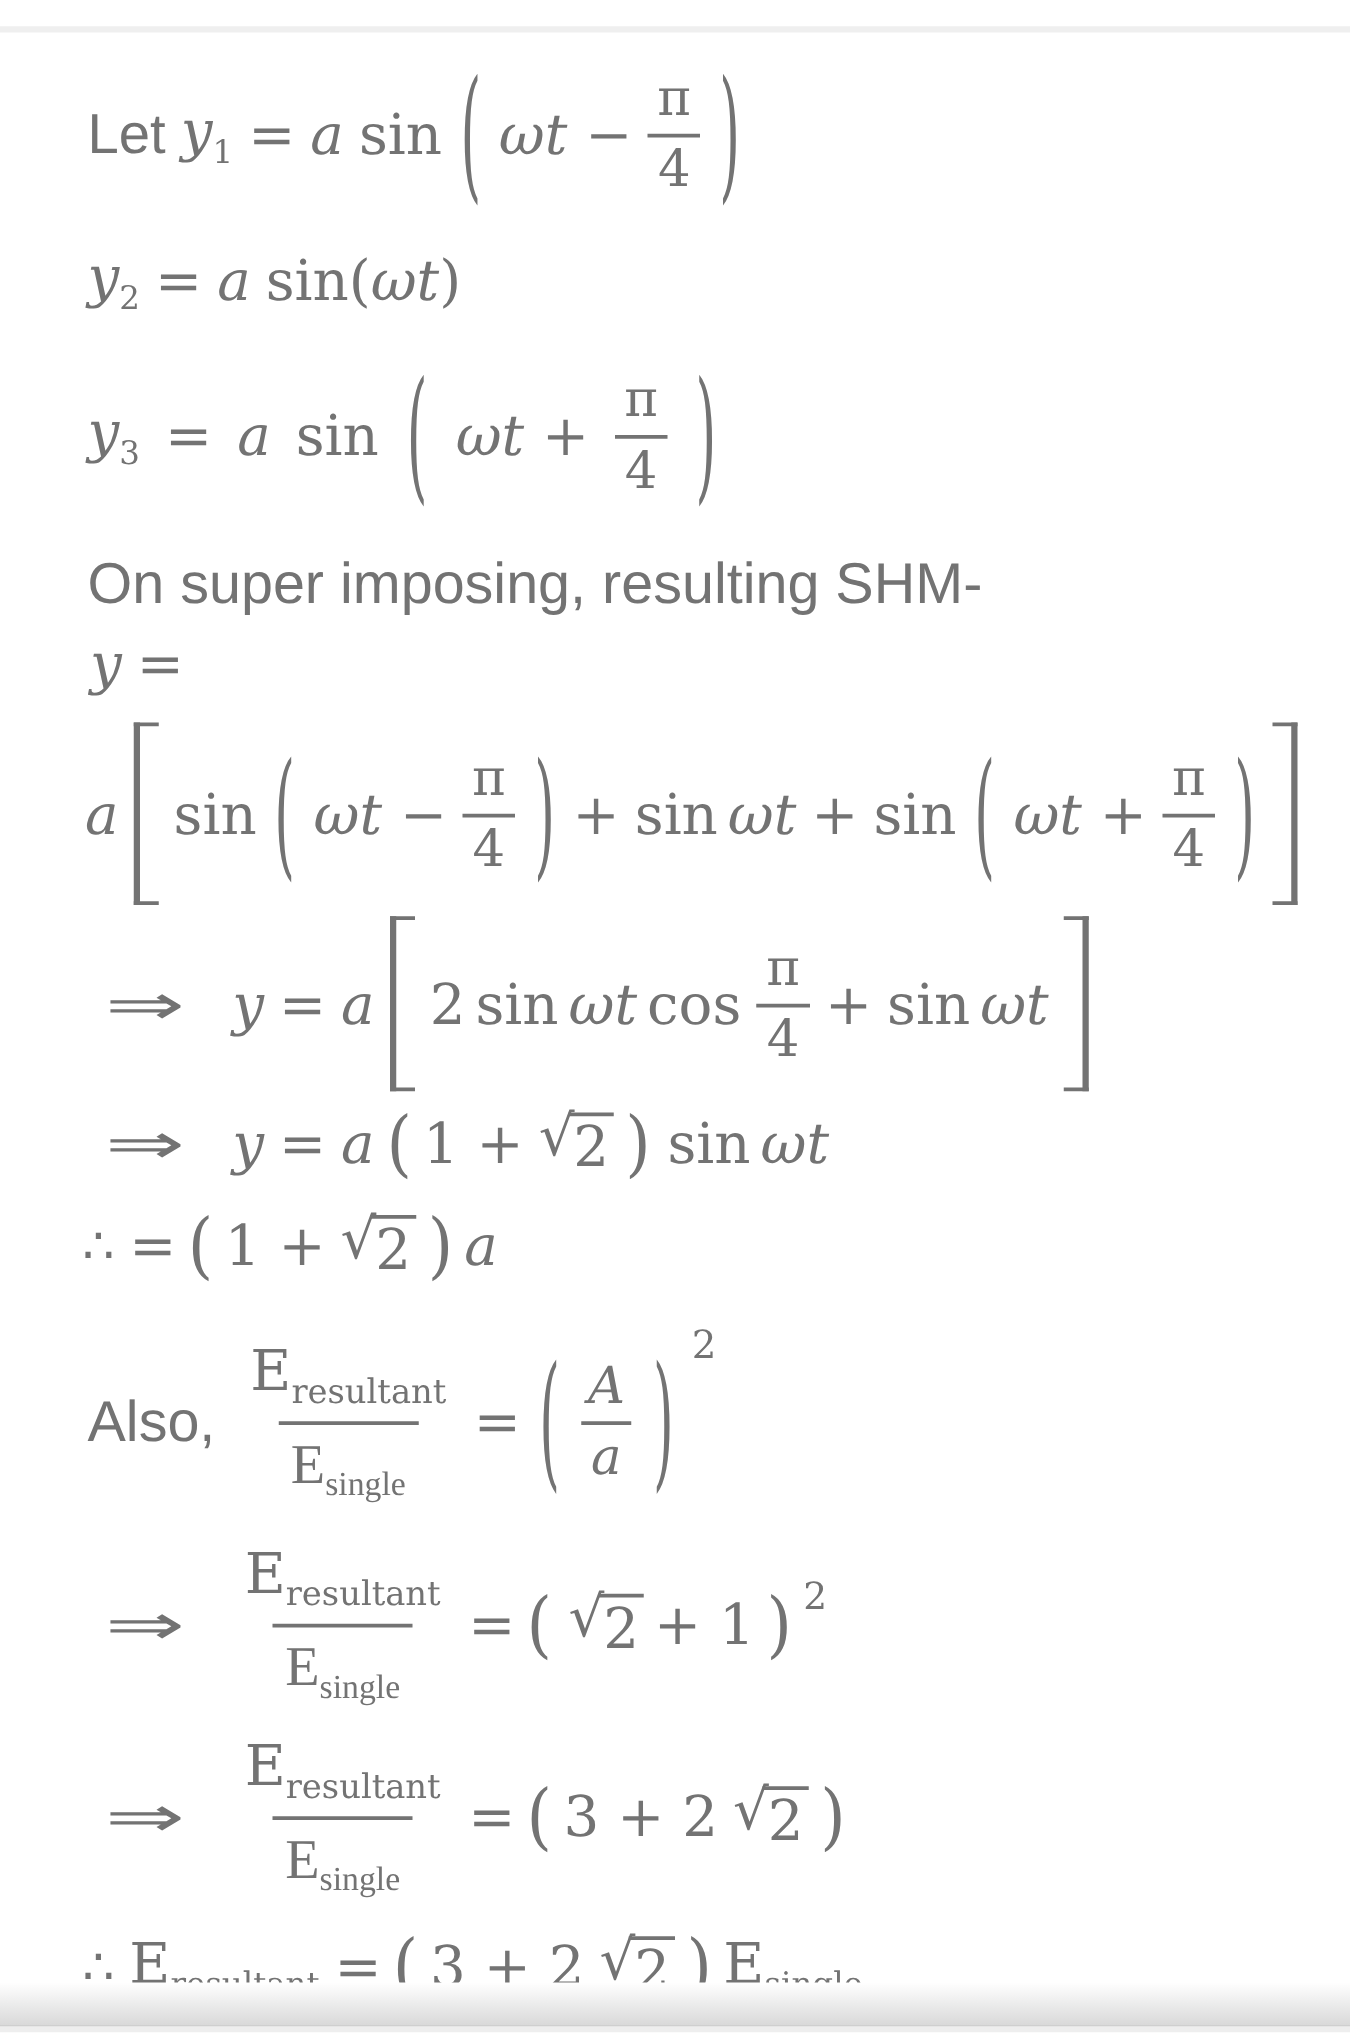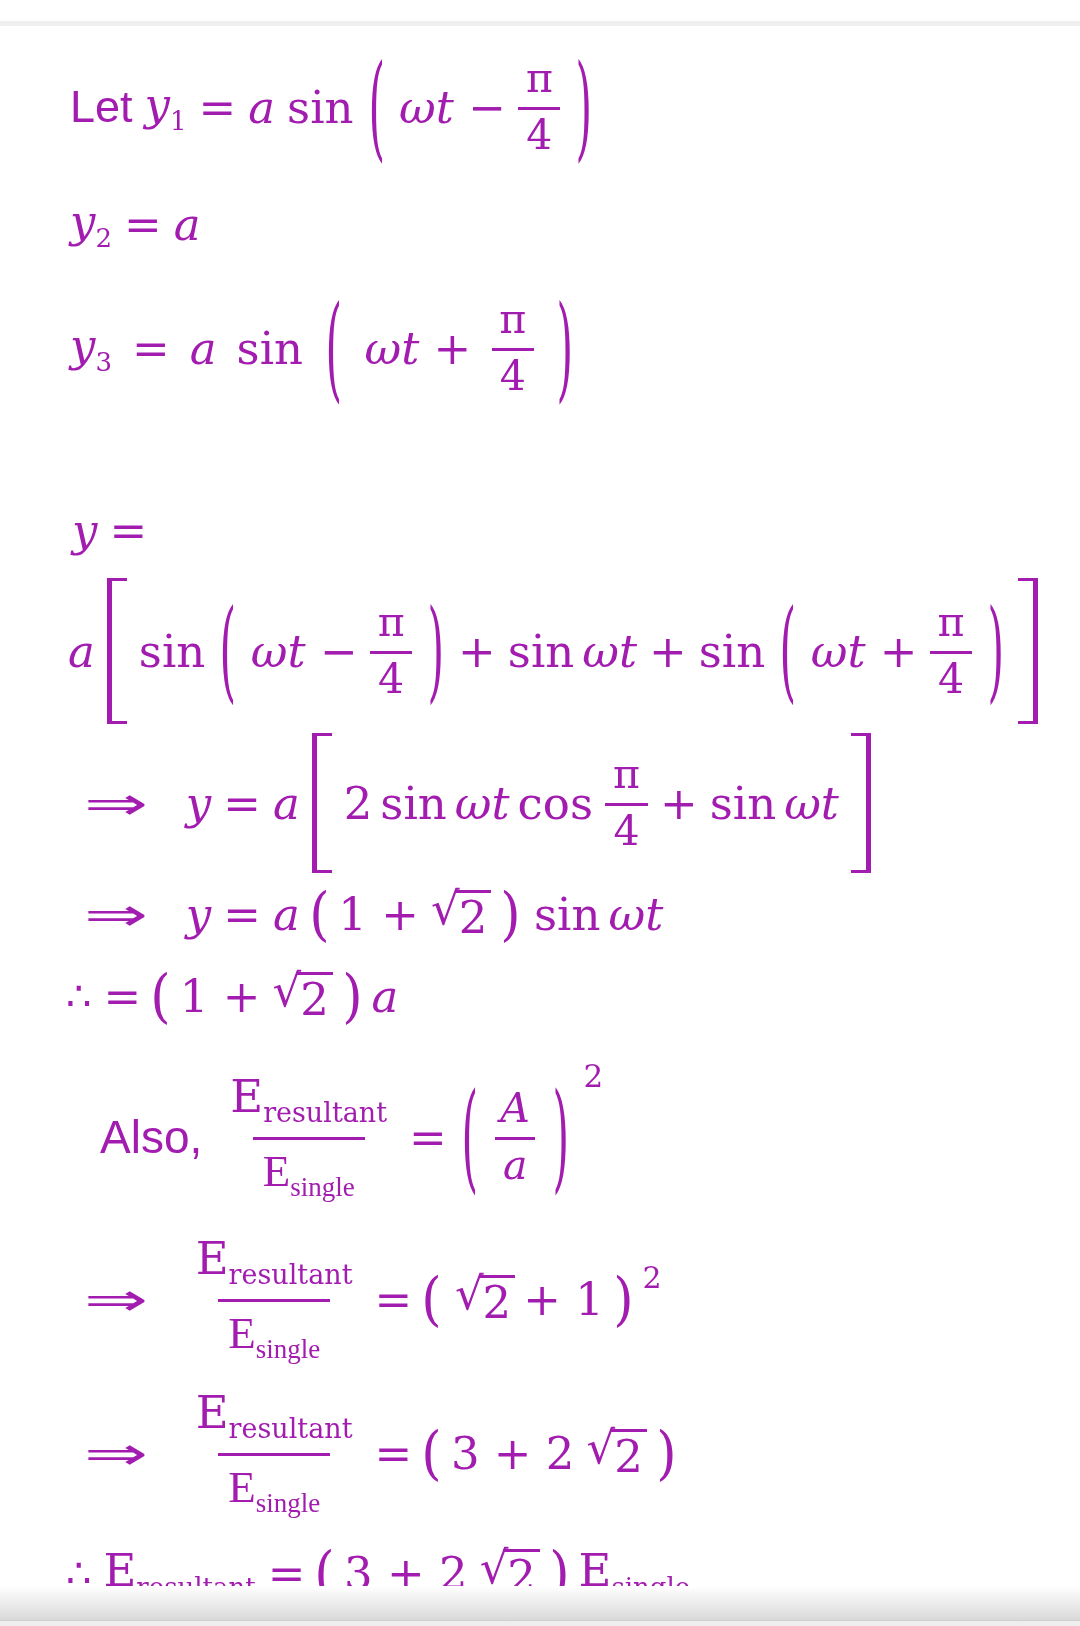--- a/index.html
+++ b/index.html
@@ -1,16 +1,16 @@
 <!DOCTYPE html>
 <html><head>
 <meta charset="utf-8">
 <style>
   html,body{margin:0;padding:0;background:#ffffff;}
-  .screen{position:relative;width:1080px;height:1626px;background:#ffffff;overflow:hidden;color:#a21caf;}
+  .screen{position:relative;width:1080px;height:1626px;background:#ffffff;overflow:hidden;color:#737373;}
   .topbar{position:absolute;top:21px;left:0;right:0;height:5px;background:#efefef;}
   .bfade{position:absolute;left:0;right:0;top:1586px;height:34px;background:linear-gradient(#ffffff,#d9d9d9);}
   .bbar{position:absolute;left:0;right:0;top:1620px;height:6px;background:#eeeeee;border-top:1px solid #cfcfcf;}
 
   .line{position:absolute;display:flex;align-items:center;gap:12px;
         font-family:"DejaVu Serif","Liberation Serif",serif;font-size:45px;white-space:pre;}
   .sans{font-family:"Liberation Sans","DejaVu Sans",sans-serif;}
   .var{font-style:italic;}
   .vt{white-space:nowrap;}
   sub{font-size:26px;}
@@ -59,33 +59,37 @@
     <span class="bp" style="--sy:2.3">(</span>
     <span class="var">ωt −</span>
     <span class="fr"><span class="nu">π</span><span class="de">4</span></span>
     <span class="bp" style="--sy:2.3">)</span>
   </div>
 
   <div class="line" style="top:200px;left:70px;height:48px;">
     <span class="vt"><span class="var">y</span><sub>2</sub></span>
     <span>=</span>
     <span class="var">a</span>
+    <span class="vt"><span>sin(</span><span class="var">ωt</span><span>)</span></span>
   </div>
 
   <div class="line" style="top:273px;left:70px;height:150px;gap:20px;">
     <span class="vt"><span class="var">y</span><sub>3</sub></span>
     <span>=</span>
     <span class="var">a</span>
     <span>sin</span>
     <span class="bp" style="--sy:2.3">(</span>
     <span class="var">ωt +</span>
     <span class="fr"><span class="nu">π</span><span class="de">4</span></span>
     <span class="bp" style="--sy:2.3">)</span>
   </div>
 
+  <div class="line sans" style="top:440px;left:70px;height:52px;font-size:46px;">
+    <span>On super imposing, resulting SHM-</span>
+  </div>
 
   <div class="line" style="top:505px;left:72px;height:50px;">
     <span class="var">y</span>
     <span>=</span>
   </div>
 
   <div class="line" style="top:578px;left:68px;height:146px;">
     <span class="var">a</span>
     <span class="brk brk-l"></span>
     <span>sin</span>
@@ -139,21 +143,21 @@
     <span class="thf">∴</span>
     <span>=</span>
     <span class="p56 tight">(</span>
     <span class="tight">1 +</span>
     <span class="sqrt"><span class="rsign">√</span><span class="rbody">2</span></span>
     <span class="p56 tight">)</span>
     <span class="var tight">a</span>
   </div>
 
   <div class="line" style="top:1058px;left:70px;height:158px;">
-    <span class="sans" style="font-size:46px;margin-left:30px;">Also,</span>
+    <span class="sans" style="font-size:46px;">Also,</span>
     <span class="fr efr" style="margin-left:6px;">
       <span class="nu vt"><span>E</span><sub>resultant</sub></span>
       <span class="de vt"><span>E</span><sub>single</sub></span>
     </span>
     <span>=</span>
     <span class="bp" style="--sy:2.35">(</span>
     <span class="fr"><span class="nu var">A</span><span class="de var">a</span></span>
     <span class="bp" style="--sy:2.35">)</span>
     <span class="sqtop">2</span>
   </div>

